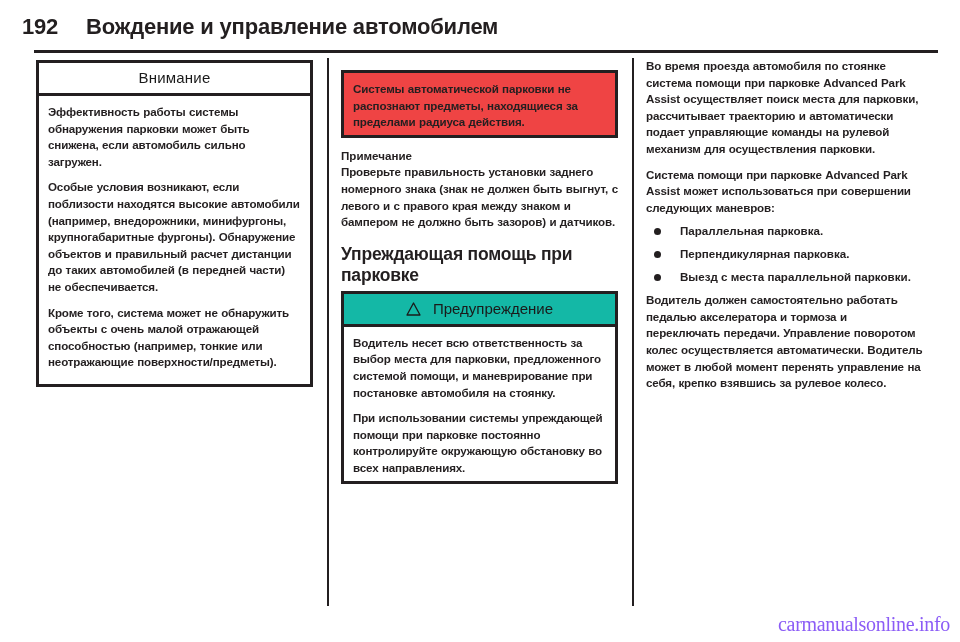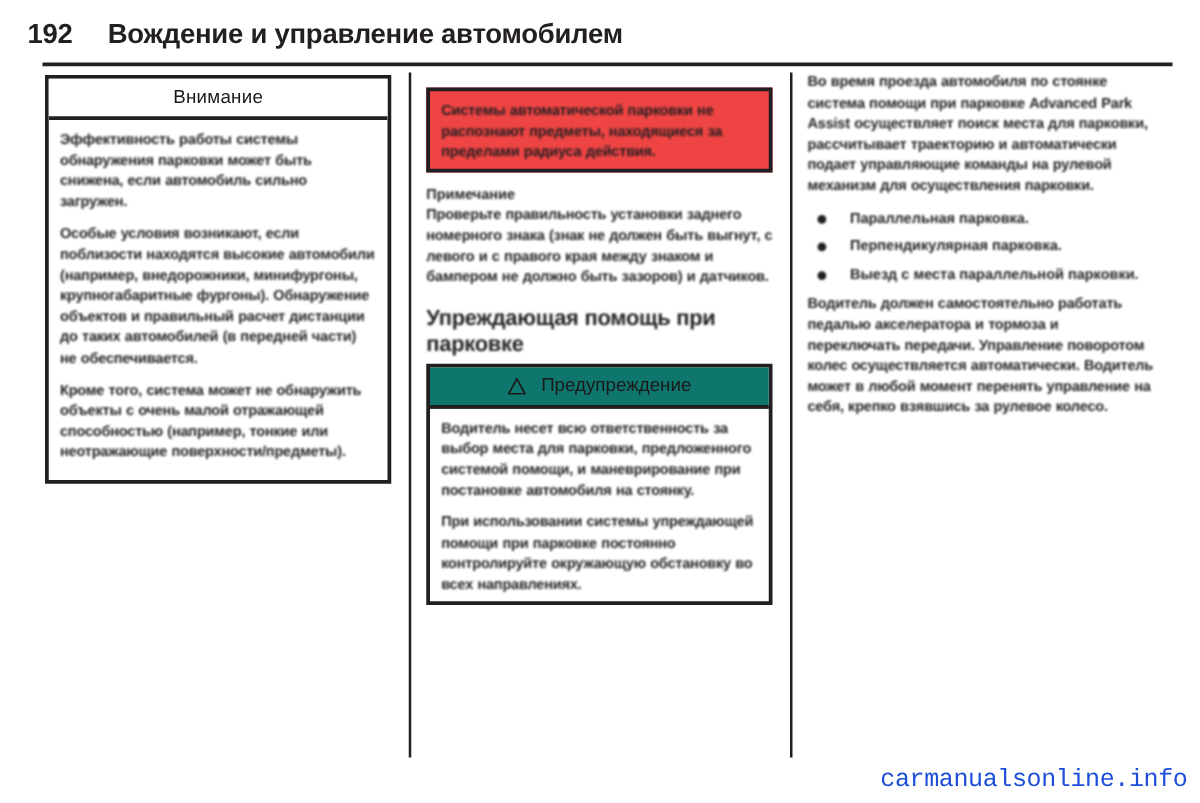--- a/index.html
+++ b/index.html
@@ -89,21 +89,21 @@
     padding:8px 9px 4px 9px;
   }
 
   
   .warn-box {
     border:3px solid #231f20;
     background:#ffffff;
     margin-top:4px;
   }
   .warn-head {
-    background:#0f766e;
+    background:#14b8a6;
     border-bottom:3px solid #231f20;
     text-align:center;
     font-size:15px;
     font-weight:400;
     color:#1a1a1a;
     padding:6px 0 7px 0;
     display:flex; align-items:center; justify-content:center; gap:12px;
   }
   .warn-tri {
     display:inline-block;
@@ -159,22 +159,22 @@
     position:absolute; left:8px; top:5px;
     width:7px; height:7px; border-radius:50%;
     background:#231f20;
   }
 
   
   .watermark {
     position:absolute;
     right:10px; bottom:6px;
     font-size:20px;
-    color:#1d4ed8;
-    font-family:Liberation Mono, monospace;
+    color:#8b5cf6;
+    font-family:Liberation Serif, serif;
     letter-spacing:-0.3px;
     margin-top:40px;
   }
 </style>
 </head>
 <body>
 
 <div id="page">
 
   <div class="header">
@@ -224,20 +224,21 @@
           <p class="p">Водитель несет всю ответственность за выбор места для парковки, предложенного системой помощи, и маневрирование при постановке автомобиля на стоянку.</p>
           <p class="p nomargin">При использовании системы упреждающей помощи при парковке постоянно контролируйте окружающую обстановку во всех направлениях.</p>
         </div>
       </div>
 
     </div>
 
     <div class="col">
 
       <p class="p">Во время проезда автомобиля по стоянке система помощи при парковке Advanced Park Assist осуществляет поиск места для парковки, рассчитывает траекторию и автоматически подает управляющие команды на рулевой механизм для осуществления парковки.</p>
+      <p class="p tight">Система помощи при парковке Advanced Park Assist может использоваться при совершении следующих маневров:</p>
 
       <ul class="bullets">
         <li>
           <span class="dot"></span>
           <span>Параллельная парковка.</span>
         </li>
         <li>
           <span class="dot"></span>
           <span>Перпендикулярная парковка.</span>
         </li>

